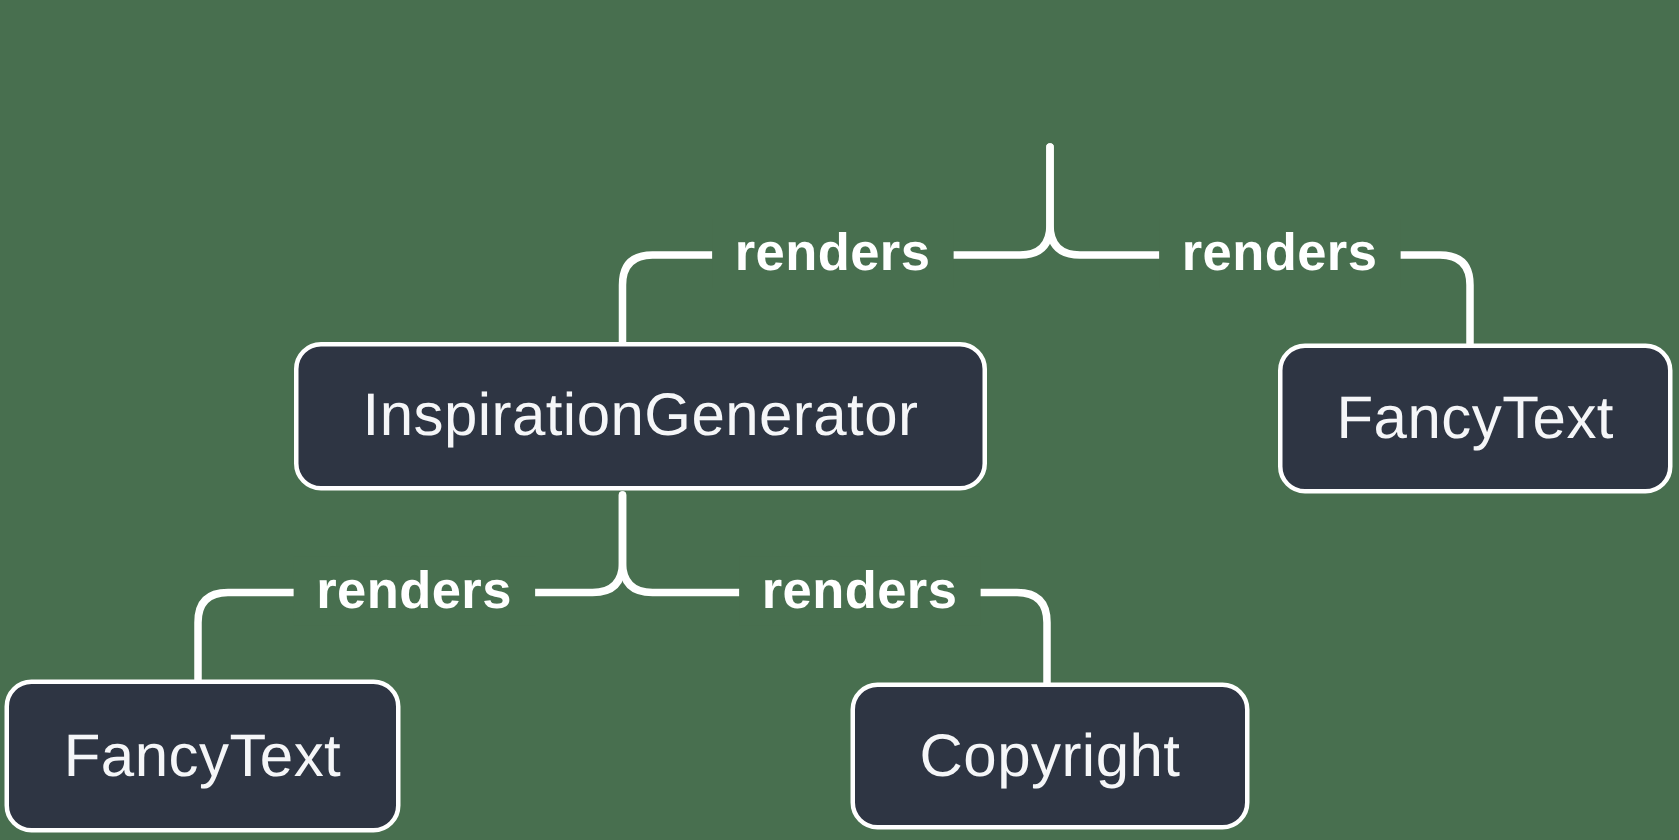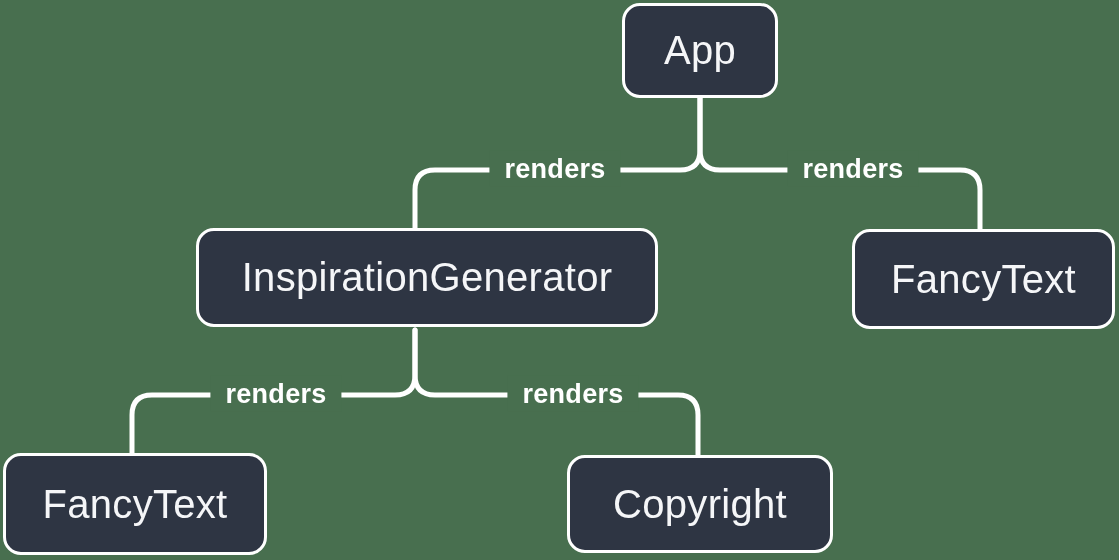--- a/index.html
+++ b/index.html
@@ -53,21 +53,21 @@
   .node-app        { left: 622px; top: 3px;   width: 156px; height: 95px; }
   .node-ig         { left: 196px; top: 228px; width: 462px; height: 99px; }
   .node-ft-top     { left: 852px; top: 229px; width: 263px; height: 100px; }
   .node-ft-bottom  { left: 3px;   top: 453px; width: 264px; height: 102px; }
   .node-copyright  { left: 567px; top: 455px; width: 266px; height: 98px; justify-content: center; }
   .edge-label {
     position: absolute;
     transform: translate(-50%, -50%);
     background: var(--bg);
     color: var(--line);
-    font-size: 27px;
+    font-size: 35px;
     font-weight: 700;
     letter-spacing: 0.3px;
     line-height: 1.2;
     padding: 2px 15px;
     white-space: nowrap;
   }
   .edge-label-1 { left: 555px; top: 169px; }
   .edge-label-2 { left: 853px; top: 169px; }
   .edge-label-3 { left: 276px; top: 394px; }
   .edge-label-4 { left: 573px; top: 394px; }
@@ -77,23 +77,20 @@
 
 <div class="stage">
 
   <svg class="edges" viewBox="0 0 1119 560" xmlns="http://www.w3.org/2000/svg">
     <path d="M 700 98 L 700 150 Q 700 170 680 170 L 435 170 Q 415 170 415 190 L 415 228"></path>
     <path d="M 700 98 L 700 150 Q 700 170 720 170 L 960 170 Q 980 170 980 190 L 980 229"></path>
     <path d="M 415 330 L 415 375 Q 415 395 395 395 L 152 395 Q 132 395 132 415 L 132 453"></path>
     <path d="M 415 330 L 415 375 Q 415 395 435 395 L 678 395 Q 698 395 698 415 L 698 455"></path>
   </svg>
 
-  <div class="node node-app">
-    <span>App</span>
-  </div>
 
   <div class="node node-ig">
     <span>InspirationGenerator</span>
   </div>
 
   <div class="node node-ft-top">
     <span>FancyText</span>
   </div>
 
   <div class="node node-ft-bottom">

